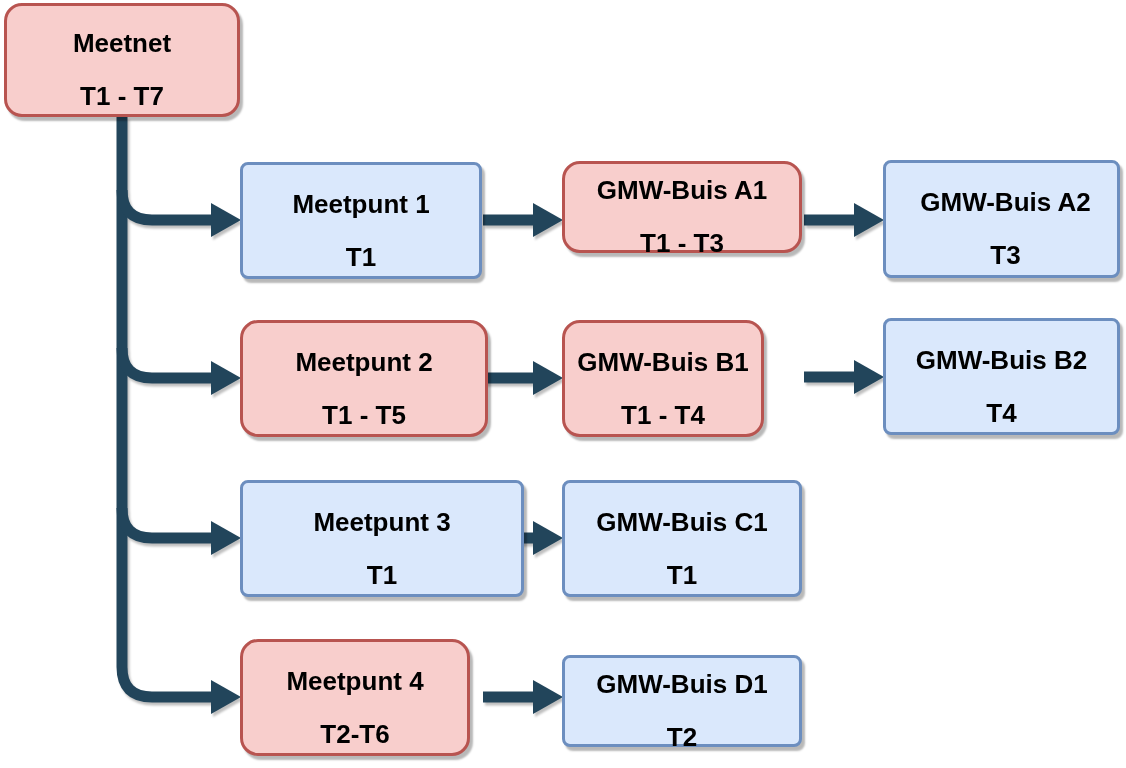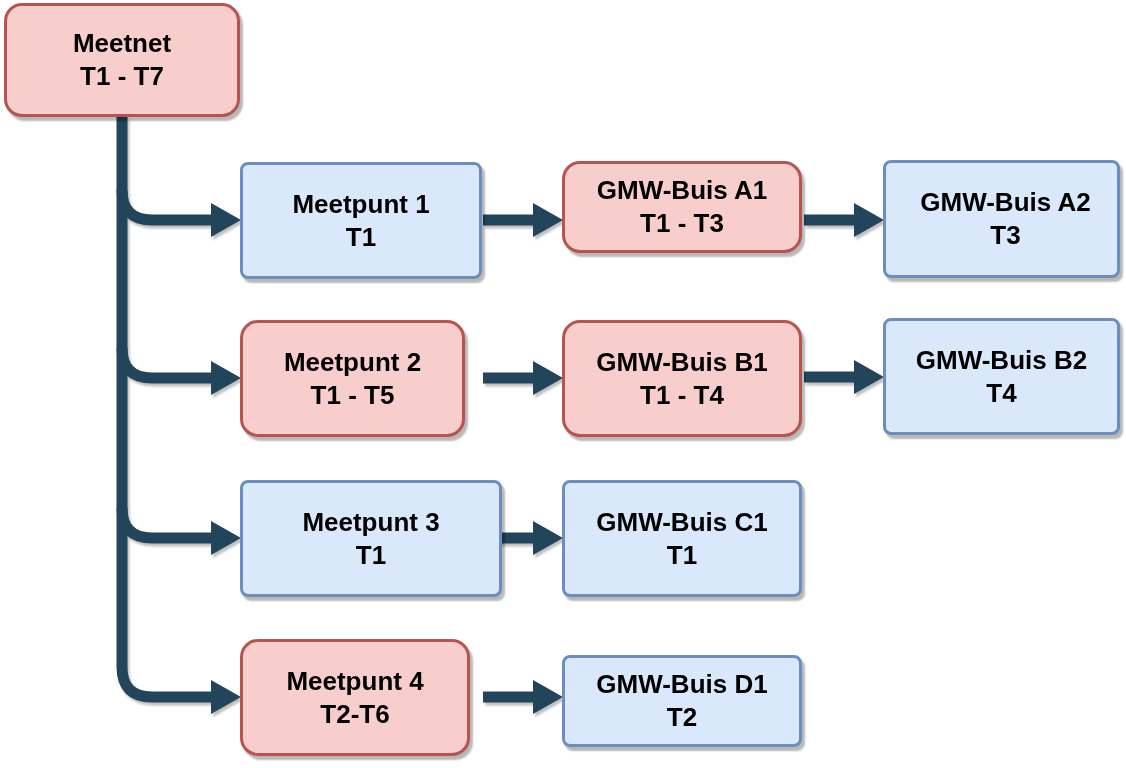--- a/index.html
+++ b/index.html
@@ -15,21 +15,21 @@
   .node {
     position:absolute; box-sizing:border-box;
     border-radius:18px; border:3px solid;
     display:flex; flex-direction:column; align-items:center; justify-content:center;
     text-align:center; color:#000000;
     font-weight:bold; font-size:26px; line-height:33px;
     box-shadow:3px 4px 2px rgba(0,0,0,0.28);
   }
   .node.red  { background:#f8cecc; border-color:#b85450; }
   .node.blue { background:#dae8fc; border-color:#6c8ebf;border-radius:8px; }
-  .node span { display:block; }
+  .node span { display:block;margin-top:20px; }
 </style>
 </head>
 <body>
 
 <svg id="connectors" viewBox="0 0 1126 768" xmlns="http://www.w3.org/2000/svg">
   <g stroke="#22455b" fill="none" stroke-width="11">
 
     <path d="M122 117 L122 667 Q122 697 152 697 L212 697"></path>
 
     <path d="M122 190 Q122 220 152 220 L212 220"></path>
@@ -69,34 +69,34 @@
 </div>
 <div class="node red" style="left:562px; top:161px; width:240px; height:92px;">
   <span>GMW-Buis A1</span>
   <span>T1 - T3</span>
 </div>
 <div class="node blue" style="left:883px; top:160px; width:237px; height:118px;padding-left:8px;">
   <span>GMW-Buis A2</span>
   <span>T3</span>
 </div>
 
-<div class="node red" style="left:240px; top:320px; width:225px; height:117px;">
+<div class="node red" style="left:240px; top:320px; width:248px; height:117px;">
   <span>Meetpunt 2</span>
   <span>T1 - T5</span>
 </div>
-<div class="node red" style="left:562px; top:320px; width:240px; height:117px;">
+<div class="node red" style="left:562px; top:320px; width:202px; height:117px;">
   <span>GMW-Buis B1</span>
   <span>T1 - T4</span>
 </div>
 <div class="node blue" style="left:883px; top:318px; width:237px; height:117px;">
   <span>GMW-Buis B2</span>
   <span>T4</span>
 </div>
 
-<div class="node blue" style="left:240px; top:480px; width:262px; height:117px;">
+<div class="node blue" style="left:240px; top:480px; width:284px; height:117px;">
   <span>Meetpunt 3</span>
   <span>T1</span>
 </div>
 <div class="node blue" style="left:562px; top:480px; width:240px; height:117px;align-items:center;">
   <span>GMW-Buis C1</span>
   <span>T1</span>
 </div>
 
 <div class="node red" style="left:240px; top:639px; width:230px; height:117px;">
   <span>Meetpunt 4</span>

